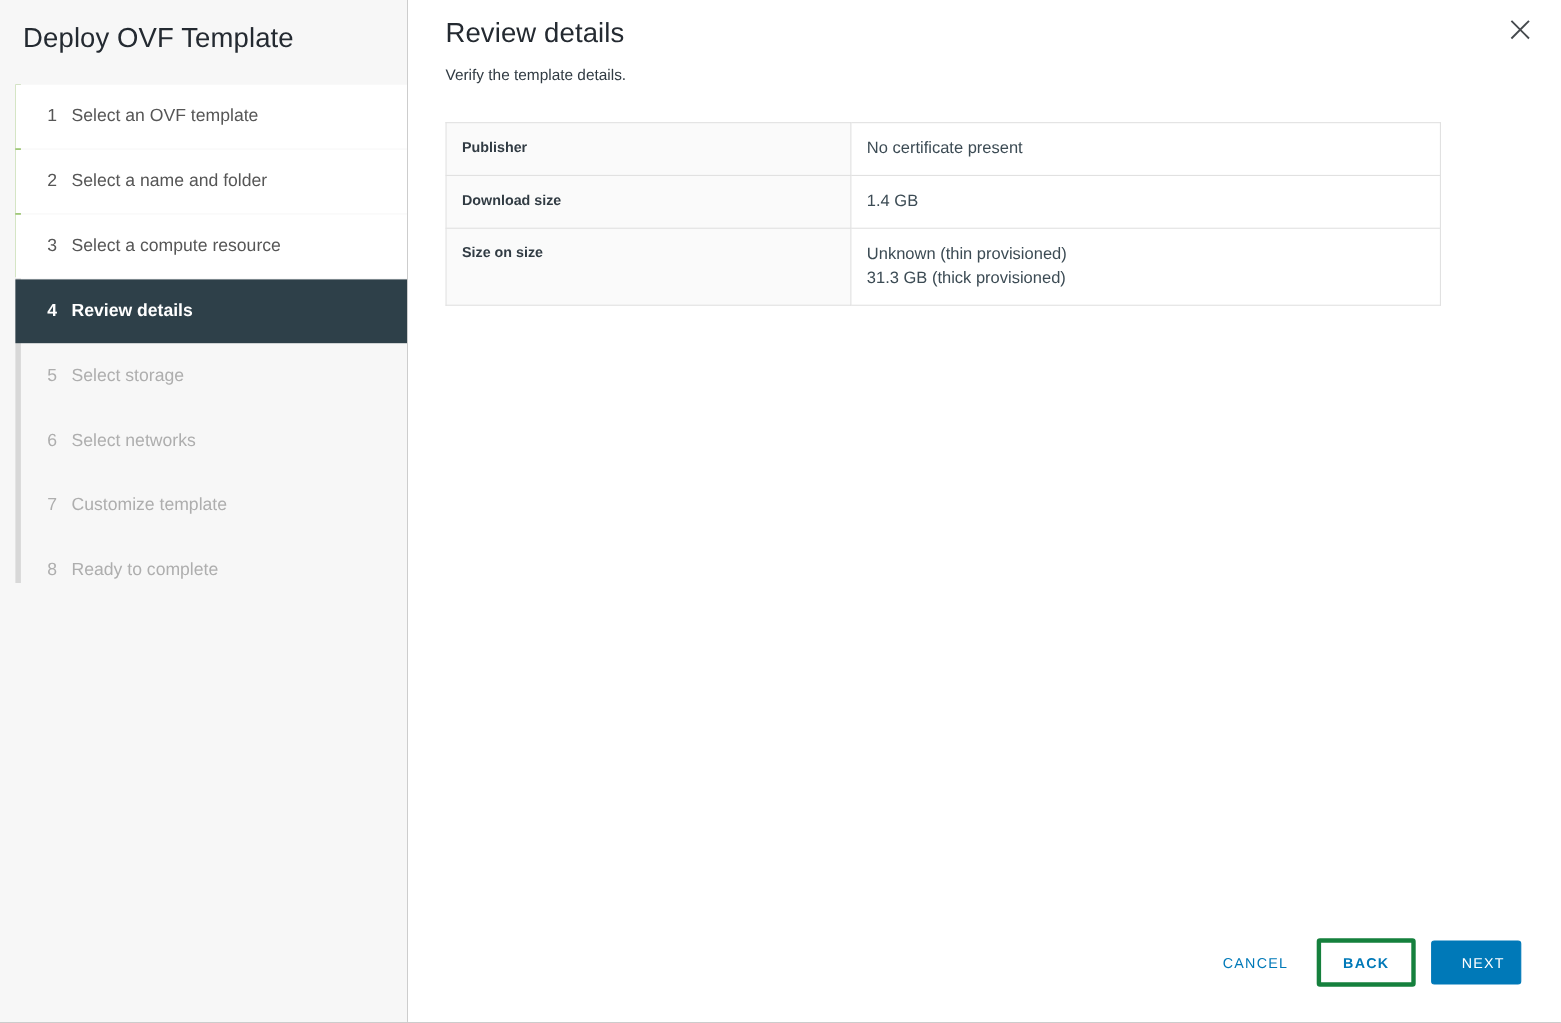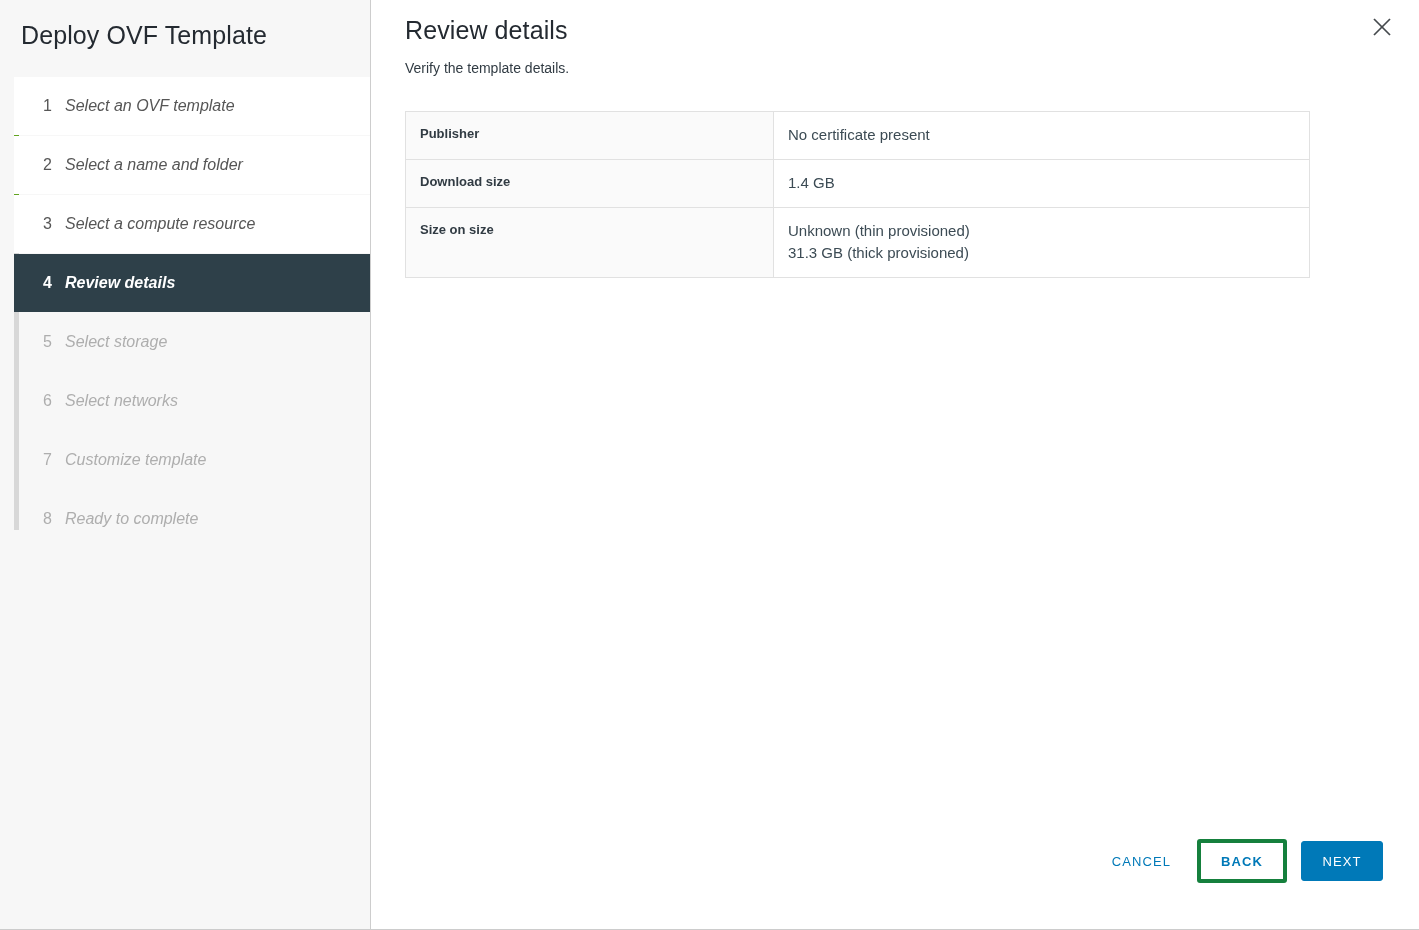--- a/index.html
+++ b/index.html
@@ -86,21 +86,20 @@
     background: #2e4049;
     color: #ffffff;
     font-weight: bold;
   }
   .step.upcoming {
     background: transparent;
     color: #aeaeae;
   }
   .step-label {
     white-space: nowrap;
-    font-style: italic;
   }
 
   
   .main {
     flex: 1 1 auto;
     position: relative;
     box-sizing: border-box;
     padding: 0;
     background: #ffffff;
   }
@@ -165,21 +164,21 @@
     color: #3c4b54;
     font-weight: 400;
     padding-top: 12px;
   }
   .val-line { display: block; }
 
   
   .footer {
     position: absolute;
     right: 36px;
-    bottom: 46px;
+    bottom: 32px;
     display: flex;
     align-items: center;
     gap: 0;
   }
   .btn {
     font-family: "Liberation Sans", sans-serif;
     font-size: 13px;
     letter-spacing: 1.1px;
     text-transform: uppercase;
     cursor: pointer;
@@ -206,20 +205,21 @@
   }
   .btn-solid {
     background: #0079b8;
     border: 1px solid #0079b8;
     color: #ffffff;
     border-radius: 3px;
     height: 40px;
     min-width: 82px;
     padding: 0 14px;
     font-weight: 500;
+    text-align: right;
   }
 </style>
 </head>
 <body>
 
 <div class="wizard">
 
   <div class="sidebar">
     <div class="sidebar-title">Deploy OVF Template</div>
     <div class="steps">

